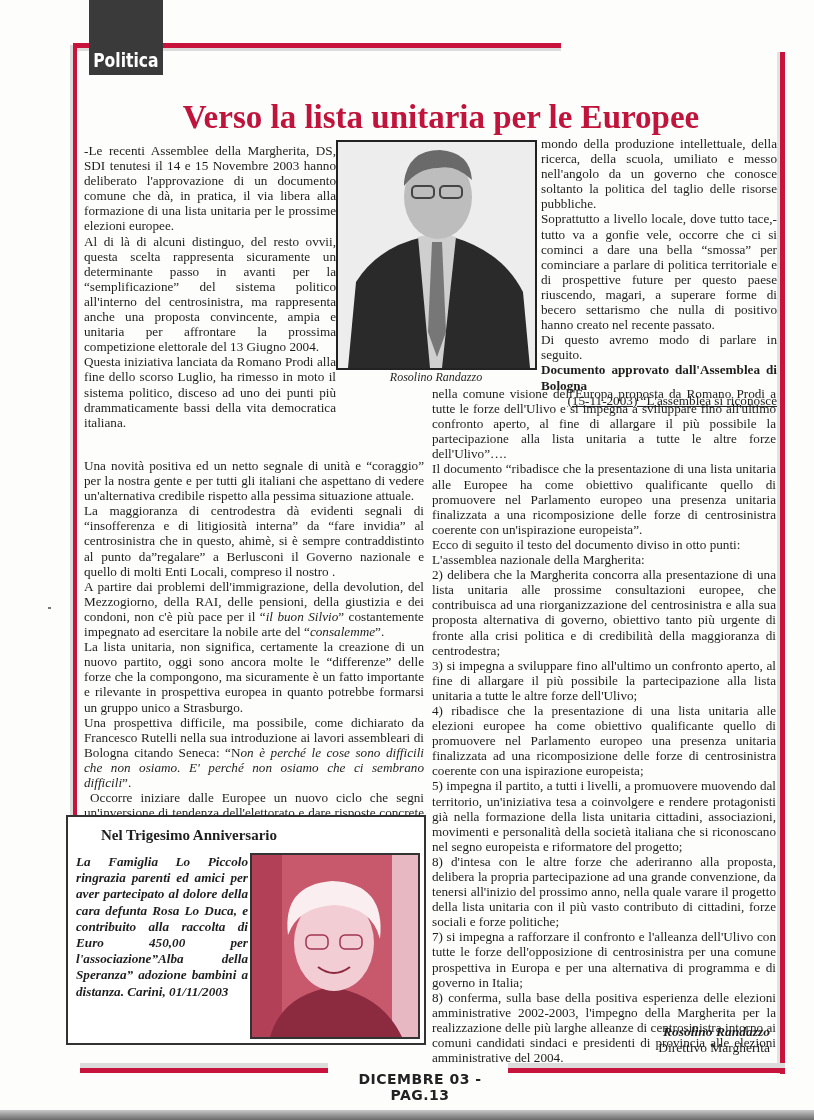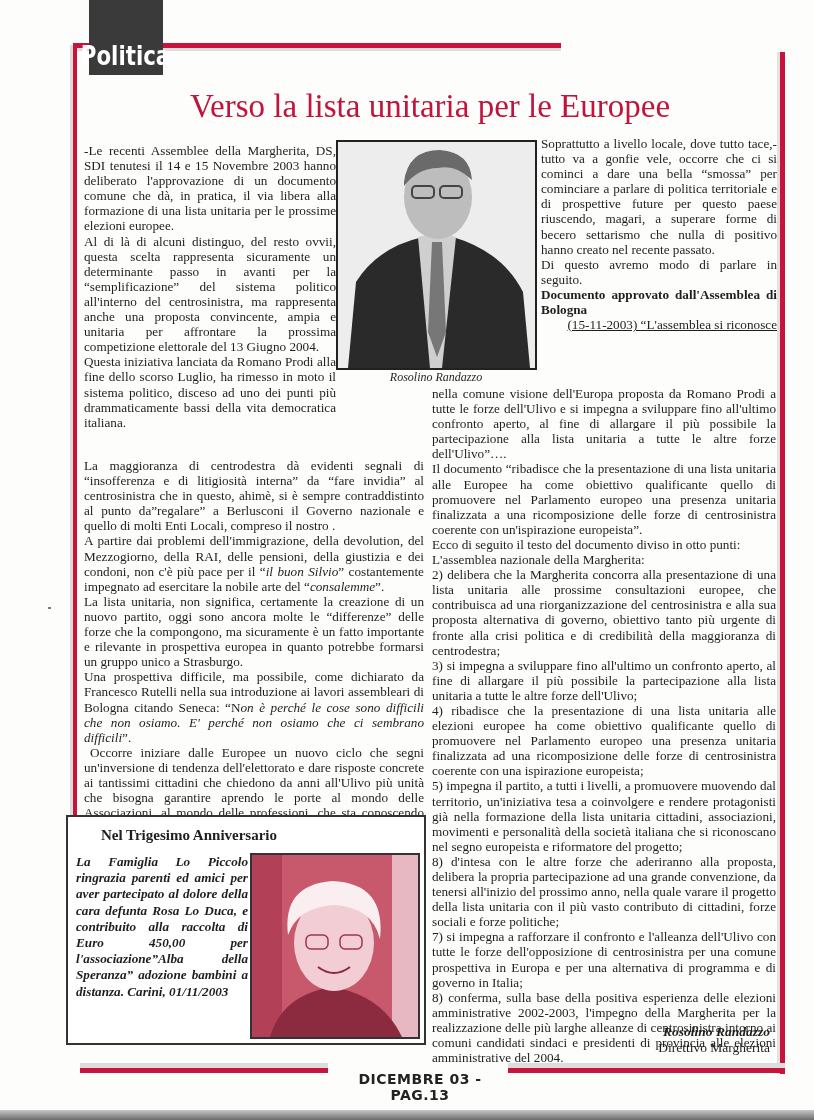--- a/index.html
+++ b/index.html
@@ -10,28 +10,28 @@
     color: #1e1e1e;
   }
   .frame-left { position: absolute; left: 73px; top: 45px; width: 4px; height: 1000px; background: #c8143c; box-shadow: -3px 0 0 #dcdcdc; }
   .frame-top { position: absolute; left: 73px; top: 43px; width: 488px; height: 5px; background: #c8143c; box-shadow: 0 3px 0 #dcdcdc; }
   .frame-right { position: absolute; left: 780px; top: 52px; width: 5px; height: 1022px; background: #c8143c; box-shadow: -3px 0 0 #e2e2e2; }
   .frame-bottom-left { position: absolute; left: 80px; top: 1068px; width: 248px; height: 5px; background: #c8143c; box-shadow: 0 -5px 0 #dcdcdc; }
   .frame-bottom-right { position: absolute; left: 508px; top: 1068px; width: 277px; height: 5px; background: #c8143c; box-shadow: 0 -5px 0 #dcdcdc; }
   .section-tab {
     position: absolute; left: 89px; top: 0; width: 74px; height: 75px;
     background: #3a3a3a; color: #fff;
-    font-family: "DejaVu Sans", sans-serif; font-weight: bold; font-size: 26px;
+    font-family: "DejaVu Sans", sans-serif; font-weight: bold; font-size: 19px;
     display: flex; align-items: flex-end; justify-content: center; padding-bottom: 4px; box-sizing: border-box;
     letter-spacing: 0px; transform-origin: center;
   }
   .section-tab span { display:inline-block; transform: scaleX(0.82); }
   .headline {
     position: absolute; left: 80px; top: 88px; width: 700px; text-align: center;
-    color: #c0143c; font-weight: normal; font-size: 33px; margin: 0;
+    color: #c0143c; font-weight: bold; font-size: 33px; margin: 11px;
     font-family: "Liberation Serif", serif;
   }
   .col { position: absolute; font-size: 13.2px; line-height: 15.1px; text-align: justify; }
   .col p { margin: 0; }
   .col-left { left: 84px; top: 143px; width: 252px; }
   .col-left-wide { left: 84px; top: 458px; width: 340px; }
   .col-right-top { left: 541px; top: 136px; width: 236px; }
   .col-right-wide { left: 432px; top: 386px; width: 344px; }
   .indent { text-indent: 6px; }
   .photo-box {
@@ -91,27 +91,29 @@
     <path d="M94 100 L104 100 L108 190 L99 215 L90 190 Z" fill="#777"></path>
     <ellipse cx="100" cy="55" rx="34" ry="42" fill="#bdbdbd"></ellipse>
     <path d="M66 40 Q70 8 102 8 Q132 10 134 38 Q118 22 100 26 Q80 26 66 44 Z" fill="#6a6a6a"></path>
     <rect x="74" y="44" width="22" height="12" rx="4" fill="none" stroke="#444" stroke-width="2"></rect>
     <rect x="102" y="44" width="22" height="12" rx="4" fill="none" stroke="#444" stroke-width="2"></rect>
   </svg>
 </div>
 <div class="photo-caption">Rosolino Randazzo</div>
 
 <div class="col col-right-top">
+  <p>mondo della produzione intellettuale, della ricerca, della scuola, umiliato e messo nell'angolo da un governo che conosce soltanto la politica del taglio delle risorse pubbliche.</p>
   <p>Soprattutto a livello locale, dove tutto tace,- tutto va a gonfie vele, occorre che ci si cominci a dare una bella “smossa” per cominciare a parlare di politica territoriale e di prospettive future per questo paese riuscendo, magari, a superare forme di becero settarismo che nulla di positivo hanno creato nel recente passato.</p>
   <p>Di questo avremo modo di parlare in seguito.</p>
   <p style="font-weight:bold;">Documento approvato dall'Assemblea di Bologna</p>
   <p style="text-align:right;text-decoration:underline;">(15-11-2003) “L'assemblea si riconosce</p>
 </div>
 
 <div class="col col-left-wide">
+  <p>Una novità positiva ed un netto segnale di unità e “coraggio” per la nostra gente e per tutti gli italiani che aspettano di vedere un'alternativa credibile rispetto alla pessima situazione attuale.</p>
   <p>La maggioranza di centrodestra dà evidenti segnali di “insofferenza  e di litigiosità interna” da “fare invidia” al centrosinistra che in questo, ahimè, si è sempre contraddistinto al punto da”regalare” a Berlusconi il Governo nazionale e quello di molti Enti Locali, compreso il nostro .</p>
   <p><span>A partire dai problemi dell'immigrazione, della devolution, del Mezzogiorno, della RAI, delle pensioni, della giustizia e dei condoni, non c'è più pace per il “</span><i>il buon Silvio</i><span>” costantemente impegnato ad esercitare la nobile arte del “</span><i>consalemme</i><span>”.</span></p>
   <p>La lista unitaria, non significa, certamente la creazione di un nuovo partito, oggi sono ancora molte le “differenze” delle forze che la compongono, ma sicuramente è un fatto importante e rilevante in prospettiva europea in quanto potrebbe formarsi un gruppo unico a Strasburgo.</p>
   <p><span>Una prospettiva difficile, ma possibile, come dichiarato da Francesco Rutelli nella sua introduzione ai lavori assembleari di Bologna citando Seneca: “N</span><i>on è perché le cose sono difficili che non osiamo. E' perché non osiamo che ci sembrano difficili</i><span>”.</span></p>
   <p class="indent">Occorre iniziare dalle Europee un nuovo ciclo che segni un'inversione di tendenza dell'elettorato e dare risposte concrete ai tantissimi  cittadini che chiedono da anni all'Ulivo più unità che bisogna garantire aprendo le porte al mondo delle Associazioni, al mondo delle professioni, che sta conoscendo proprio negli anni di un governo “liberale” la chiusura più totale alle speranze di apertura, di modernizzazione, di valorizzazione delle competenze, al</p>
 </div>
 
 <div class="col col-right-wide">
   <p>nella comune visione dell'Europa proposta da Romano Prodi a tutte le forze dell'Ulivo e si impegna a sviluppare fino all'ultimo confronto aperto, al fine di allargare il più possibile la partecipazione alla lista unitaria a tutte le altre forze dell'Ulivo”….</p>
   <p> Il documento “ribadisce che la presentazione di una lista unitaria alle Europee ha come obiettivo qualificante quello di promuovere nel Parlamento europeo una presenza unitaria finalizzata a una ricomposizione delle forze di centrosinistra coerente con un'ispirazione europeista”.</p>

